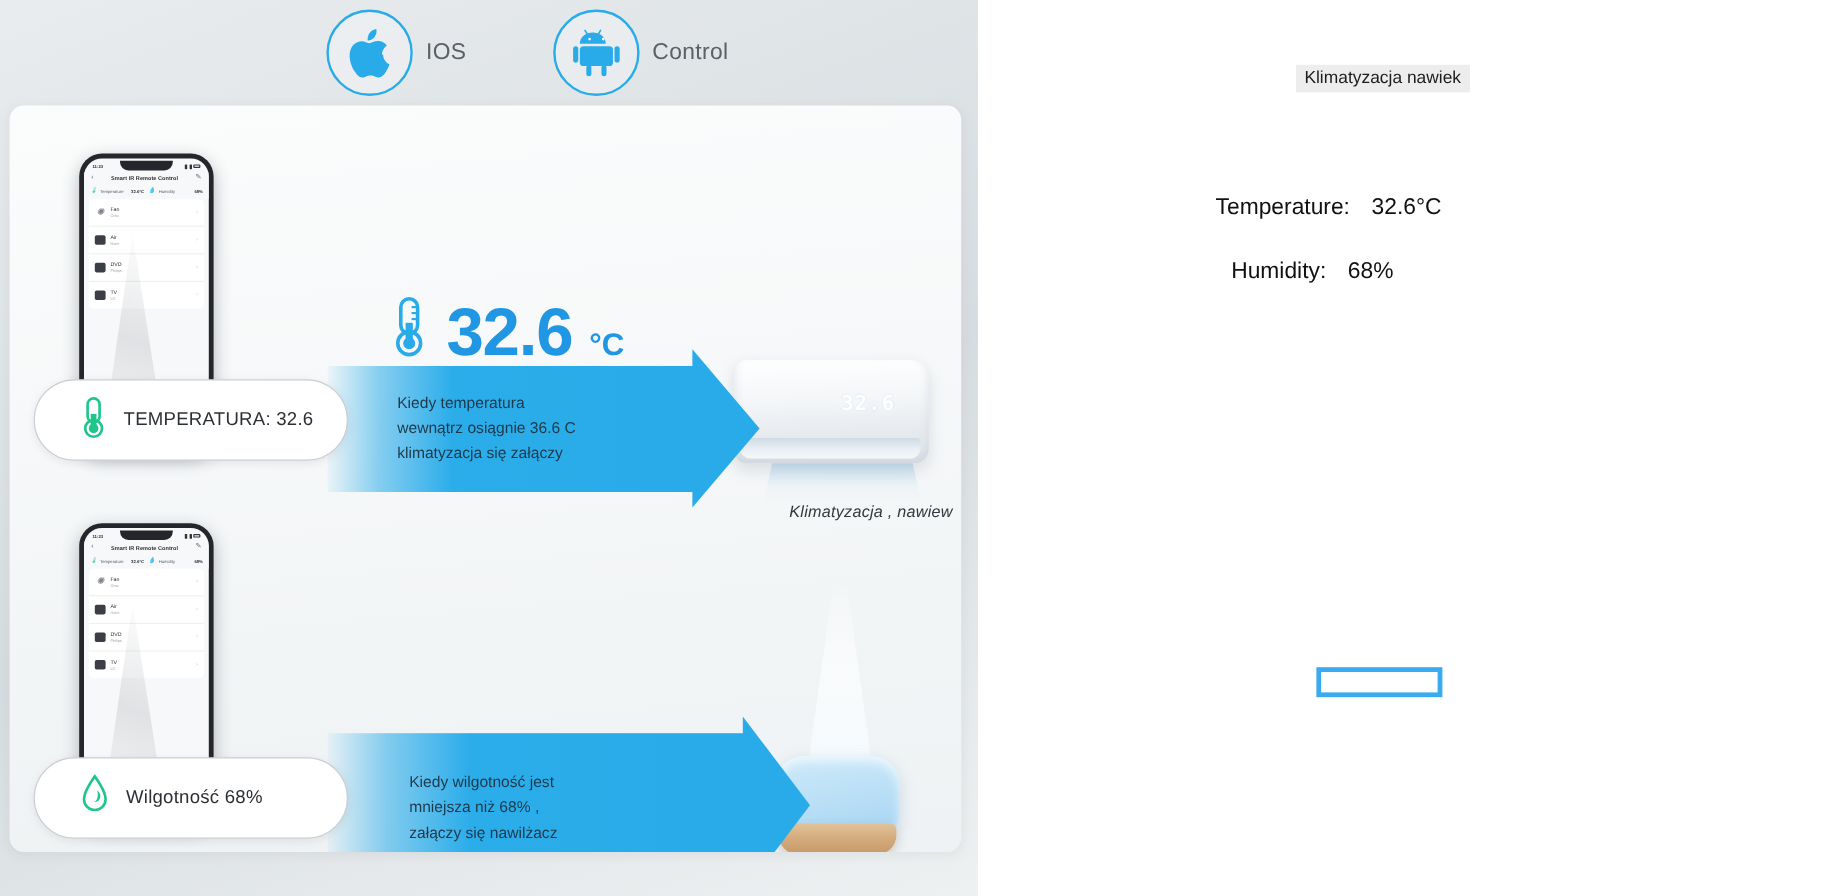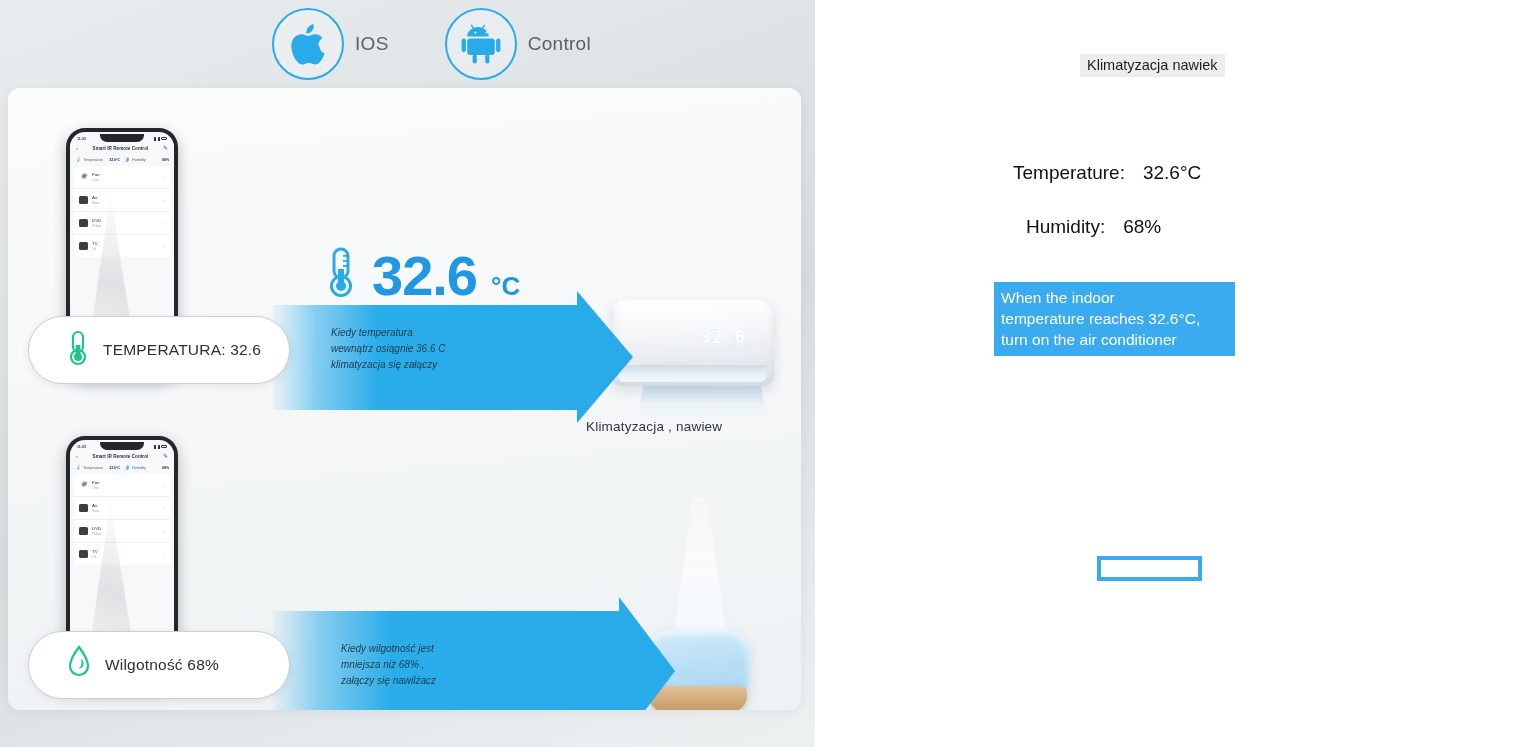--- a/index.html
+++ b/index.html
@@ -14,21 +14,21 @@
   
   .left-panel {
     position: absolute; left: 0; top: 0; width: 815px; height: 747px;
     background: linear-gradient(160deg, #e9ecee 0%, #dfe4e7 28%, #d6dcdf 55%, #e4e8ea 80%, #eef1f2 100%);
     overflow: hidden;
   }
 
   
   .platform-row {
     position: absolute; left: 272px; top: 8px;
-    display: flex; align-items: center; gap: 56px;
+    display: flex; align-items: center; gap: 72px;
   }
   .platform-item { display: flex; align-items: center; gap: 11px; }
   .platform-ring {
     width: 72px; height: 72px; border-radius: 50%;
     border: 2.5px solid #29abe9;
     display: flex; align-items: center; justify-content: center;
     background: rgba(255,255,255,0.28);
   }
   .platform-label {
     font-size: 19px; color: #5b6166; letter-spacing: .3px;
@@ -147,22 +147,22 @@
   .arrow-head {
     position: absolute; right: -54px; top: -14px;
     width: 0; height: 0;
     border-top: 66px solid transparent;
     border-bottom: 66px solid transparent;
     border-left: 56px solid #29abe9;
   }
   .arrow-wrap.h .arrow-head { border-top-width: 74px; border-bottom-width: 74px; top: -14px; }
   .arrow-text {
     position: absolute; left: 58px; top: 20px;
-    font-size: 10px; line-height: 1.62; color: #1d3a4d;
-    white-space: pre-line; z-index: 2; font-style: italic;
+    font-size: 13px; line-height: 1.62; color: #1d3a4d;
+    white-space: pre-line; z-index: 2;
   }
   .arrow-wrap.h .arrow-text { top: 30px; left: 68px; }
 
   
   .ac-unit { position: absolute; left: 604px; top: 212px; width: 162px; height: 86px; z-index: 3; }
   .ac-shell {
     position: absolute; inset: 0;
     background: linear-gradient(178deg,#ffffff 0%,#f4f6f8 38%,#e6eaee 72%,#dfe4e9 100%);
     border-radius: 10px 16px 12px 10px;
     box-shadow: 0 5px 12px rgba(120,132,145,0.22), inset 0 -5px 8px rgba(190,200,210,0.45);
@@ -179,22 +179,22 @@
     letter-spacing: 1px;
     text-shadow: 0 0 6px rgba(255,255,255,0.95), 0 0 2px #b8d8ef;
   }
   .ac-airflow {
     position: absolute; left: 628px; top: 296px; width: 132px; height: 36px;
     background: linear-gradient(180deg, rgba(160,205,235,0.55) 0%, rgba(200,226,242,0.15) 60%, rgba(255,255,255,0) 100%);
     clip-path: polygon(6% 0%, 94% 0%, 100% 100%, 0% 100%);
     z-index: 2;
   }
   .cap {
-    position: absolute; text-align: left; font-size: 13.5px; color: #33383d;
-    letter-spacing: .2px; z-index: 5;
+    position: absolute; text-align: right; font-size: 13.5px; color: #33383d;
+    letter-spacing: .2px; z-index: 5; font-style: italic;
   }
   .cap.ac  { left: 578px; top: 331px; width: 208px; }
 
   .humid { position: absolute; left: 638px; top: 542px; width: 104px; height: 82px; z-index: 3; }
   .humid-dome {
     position: absolute; left: 0; top: 0; width: 104px; height: 62px;
     background: linear-gradient(170deg,#cfeaf9 0%,#bfe2f7 42%,#a8d6f2 100%);
     border-radius: 24px 24px 12px 12px;
     box-shadow: 0 4px 12px rgba(120,150,175,0.28), inset 0 4px 10px rgba(255,255,255,0.75);
   }
@@ -492,19 +492,16 @@
 
   <div class="readout temp">
     <span>Temperature:</span>
     <span class="ro-val">32.6°C</span>
   </div>
   <div class="readout hum">
     <span>Humidity:</span>
     <span class="ro-val">68%</span>
   </div>
 
-  <div class="blue-note n1">When the indoor
-temperature reaches 32.6°C,
-turn on the air conditioner</div>
 
   <div class="empty-box"></div>
 
 </div>
 
 </body></html>

